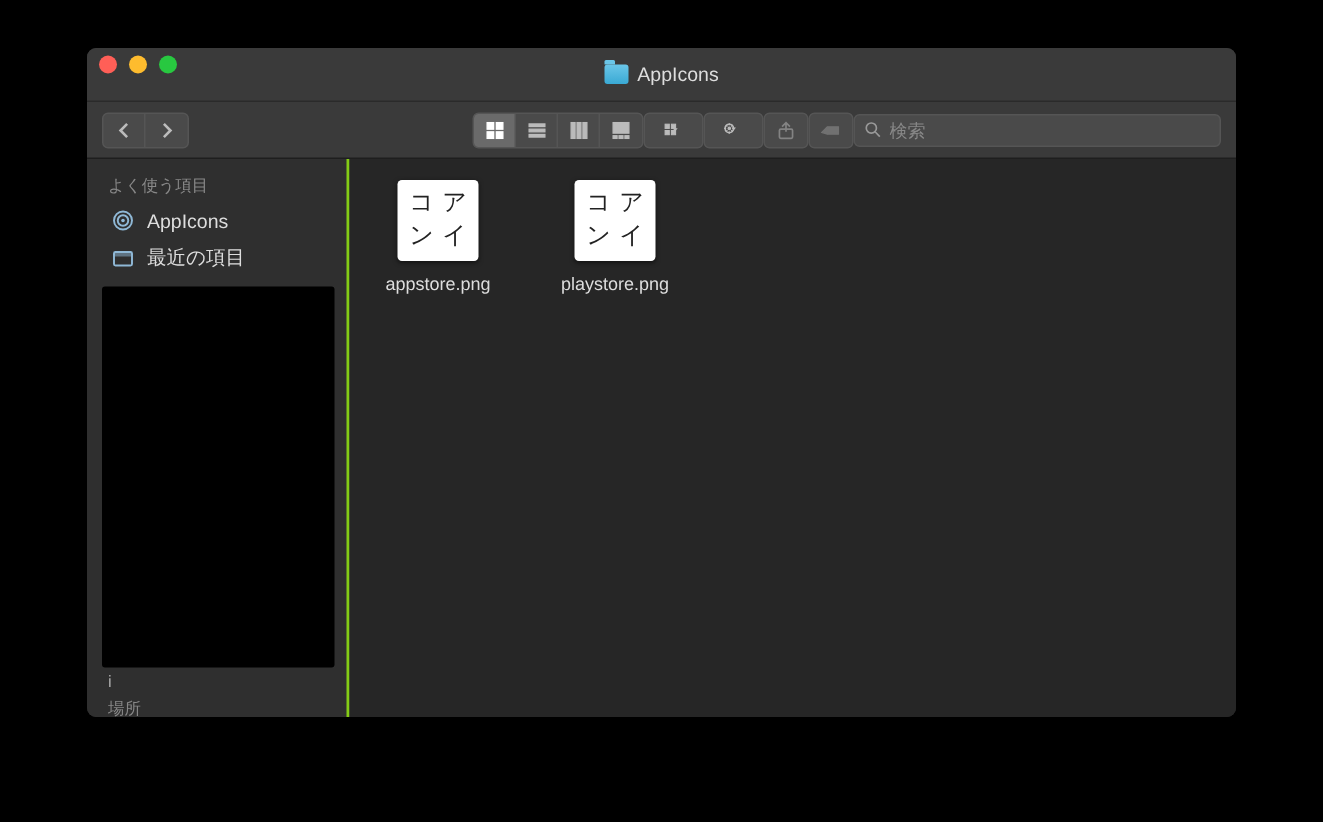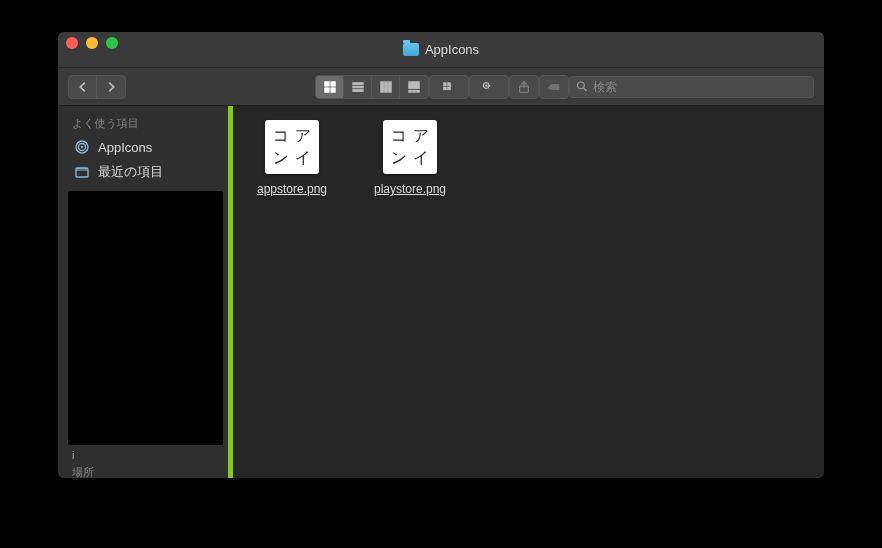--- a/index.html
+++ b/index.html
@@ -108,21 +108,21 @@
   }
   .search-box input::placeholder { color: #888; }
   .body {
     flex: 1;
     display: flex;
     overflow: hidden;
   }
   .sidebar {
     width: 175px;
     background: #2f2f2f;
-    border-right: 5px solid #84cc16;
+    border-right: 2px solid #84cc16;
     padding: 6px 0;
     overflow: hidden;
   }
   .sb-header {
     font-size: 11px;
     color: #888;
     padding: 4px 14px;
   }
   .sb-item {
     display: flex;
@@ -160,21 +160,20 @@
     flex-direction: column;
     align-items: center;
     gap: 8px;
     cursor: pointer;
   }
   .file-label {
     font-size: 12px;
     color: #ddd;
     text-align: center;
     white-space: nowrap;
-    text-decoration: underline;
   }
   .thumb {
     width: 54px;
     height: 54px;
     display: flex;
     align-items: center;
     justify-content: center;
   }
   .thumb.img {
     background: #fff;

